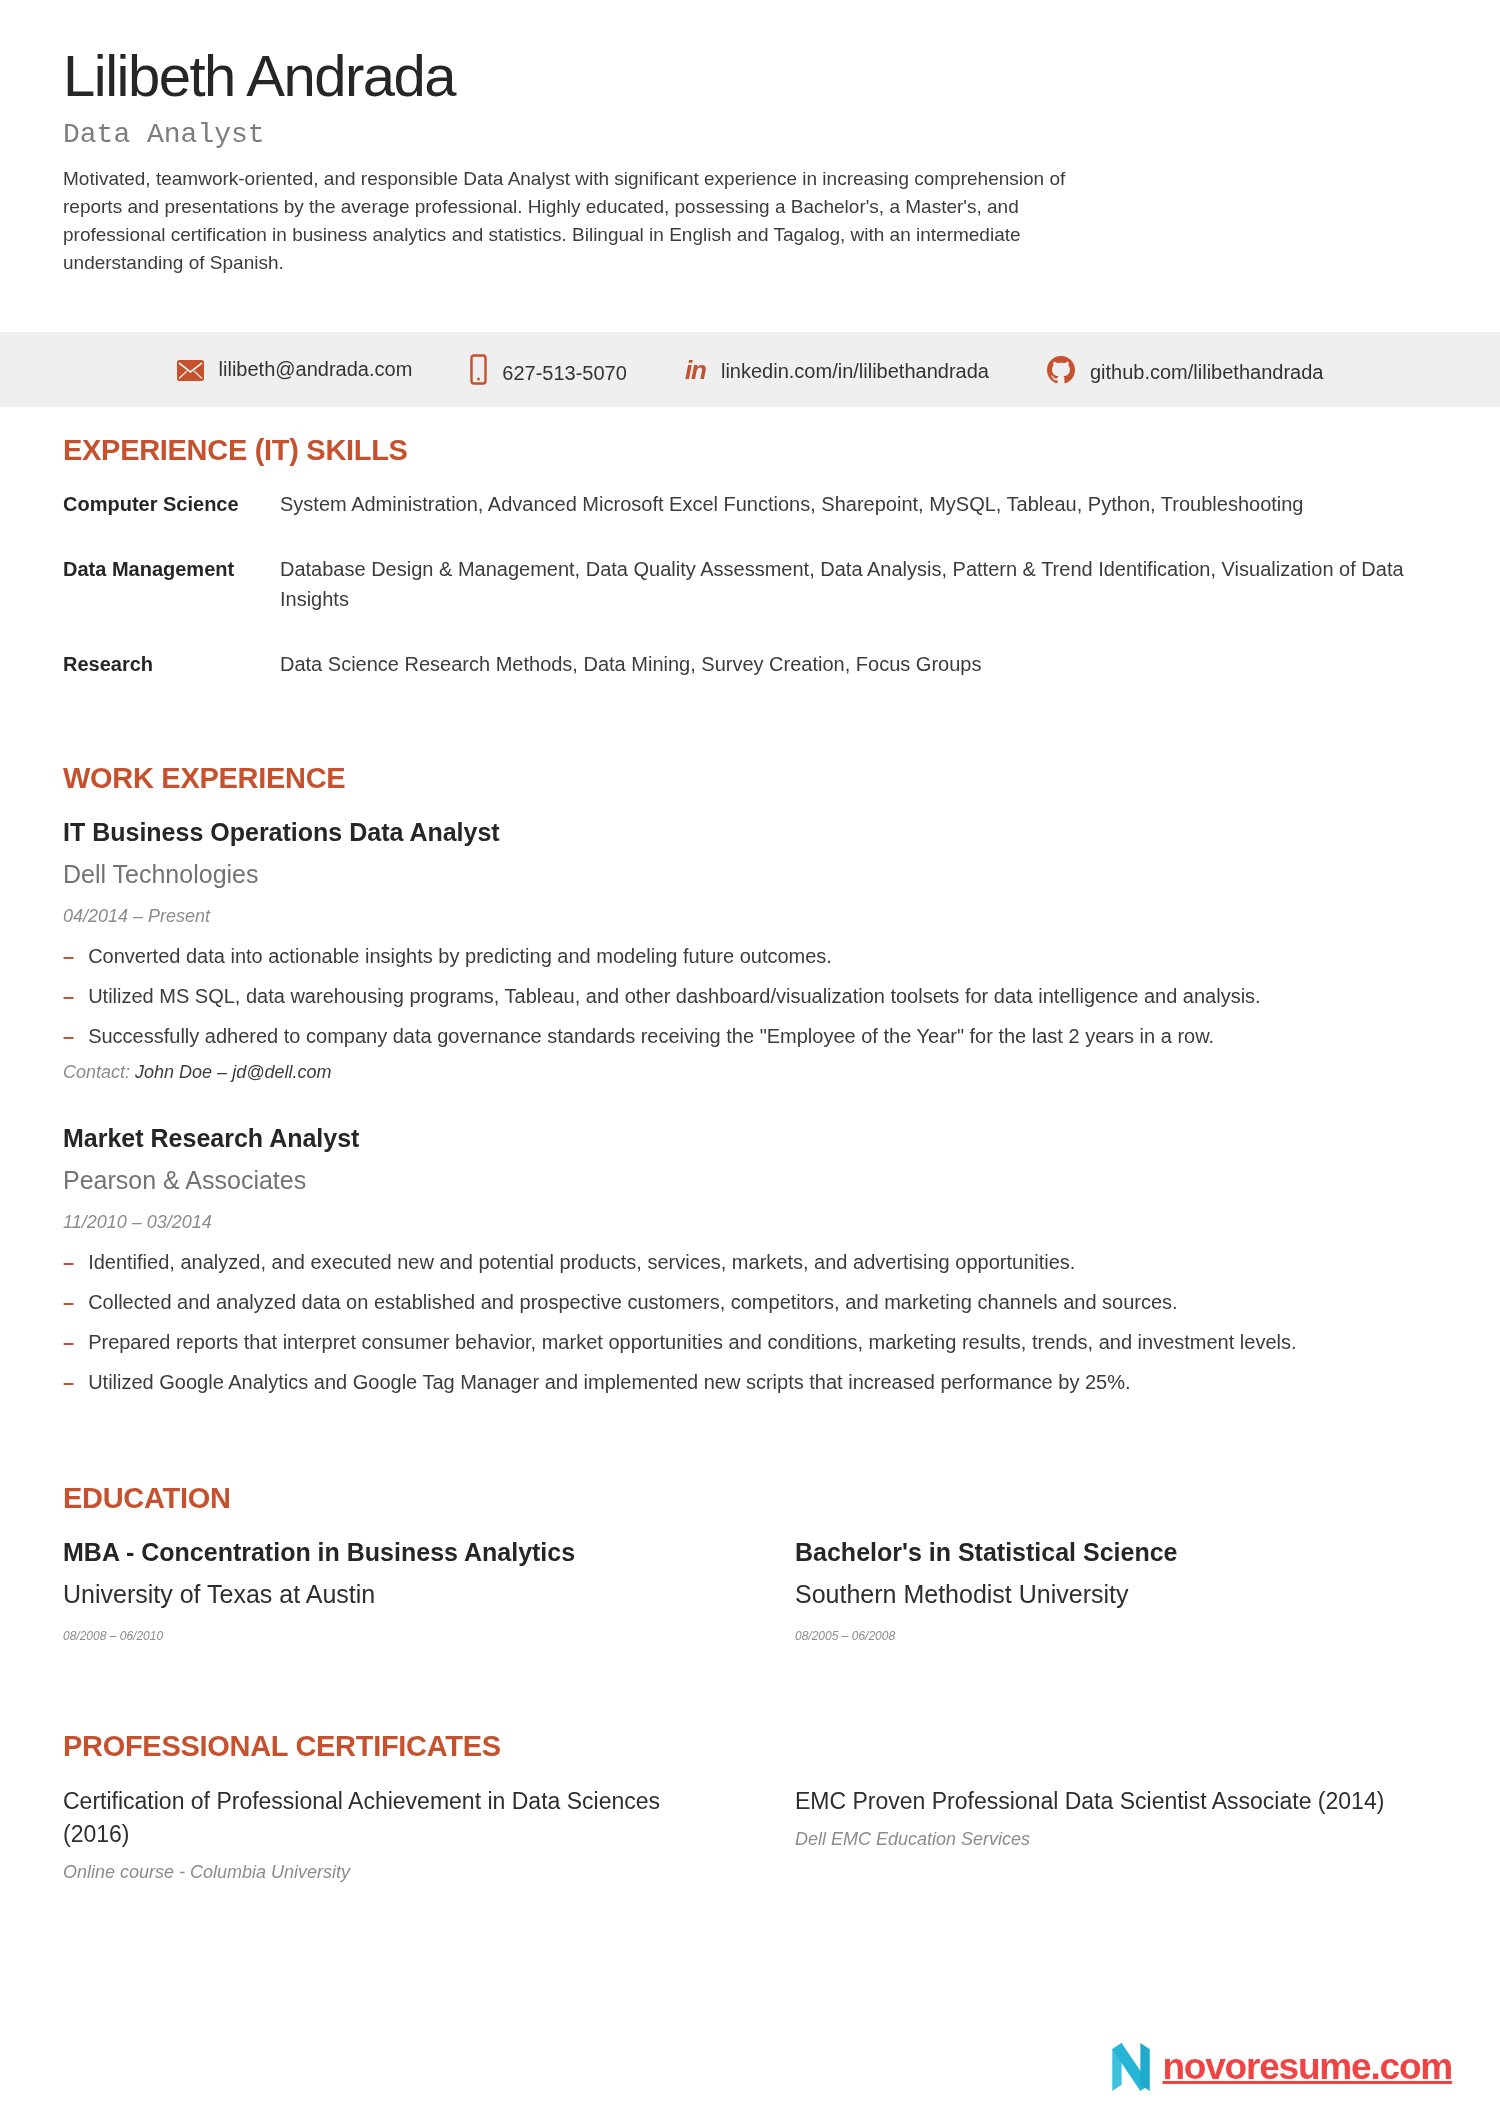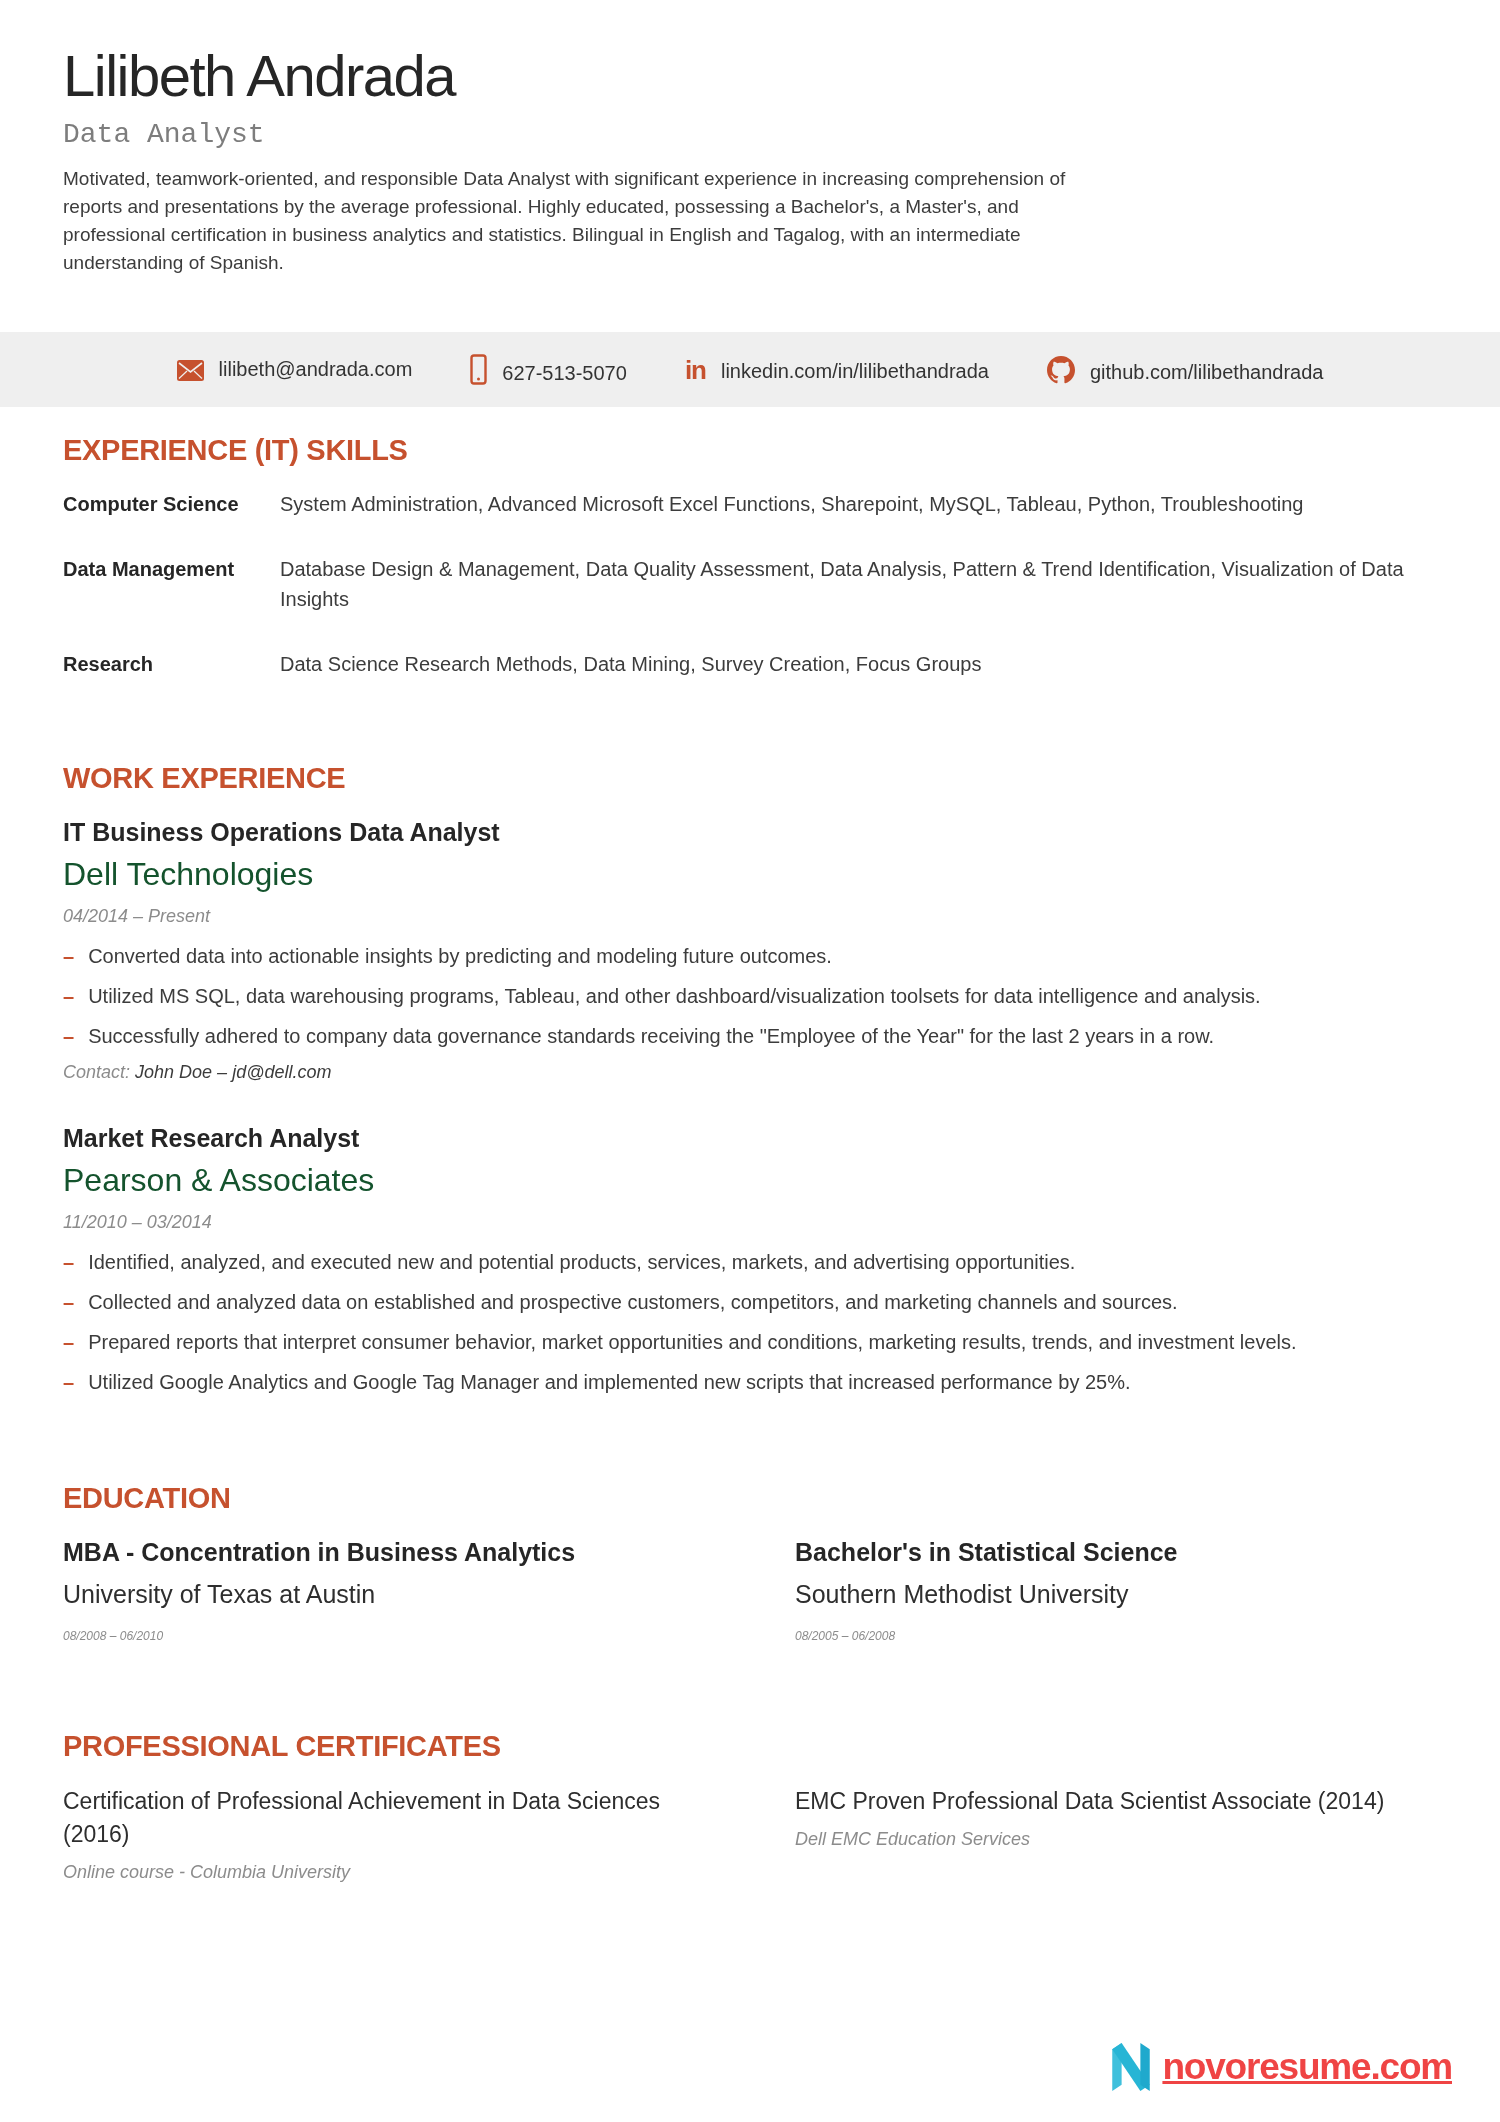--- a/index.html
+++ b/index.html
@@ -17,39 +17,39 @@
   }
   .headline{margin-top:8px;font-size:28px;line-height:1.2;color:#7d7d7d;font-family:Liberation Mono, monospace;}
   .summary{margin-top:14px;font-size:19px;line-height:28px;color:#3c3c3c;max-width:1060px;}
 
   
   .contact-bar{
     margin:55px -63px 0 -63px;height:75px;background:#efefef;
     display:flex;align-items:center;justify-content:center;gap:58px;
   }
   .contact-item{display:flex;align-items:flex-end;gap:15px;font-size:20px;color:#333;cursor:pointer;}
-  .ico{display:inline-flex;align-items:center;justify-content:center;}
+  .ico{display:inline-flex;align-items:center;justify-content:center;font-style:italic;}
   .in-glyph{font-size:26px;font-weight:bold;color:#c6512e;line-height:1;letter-spacing:-1px;}
 
   
   .sec-heading{
     font-size:29px;font-weight:bold;color:#c6512e;letter-spacing:-0.3px;line-height:34px;
   }
   .skills-heading{margin-top:26px;}
   .skills-table{margin-top:22px;}
   .skill-row{display:flex;margin-bottom:35px;}
   .skill-row:last-child{margin-bottom:0;}
   .skill-label{flex:0 0 217px;font-weight:bold;color:#262626;font-size:20px;line-height:30px;}
   .skill-value{flex:1;font-size:20px;line-height:30px;color:#3c3c3c;}
 
   .work-heading{margin-top:82px;}
   .job{margin-top:22px;}
   .job + .job{margin-top:40px;}
   .job-title{font-size:25px;line-height:30px;font-weight:bold;color:#262626;}
-  .job-company{margin-top:12px;font-size:32px;line-height:30px;color:#14532d;}
+  .job-company{margin-top:12px;font-size:25px;line-height:30px;color:#737373;}
   .job-dates{margin-top:16px;font-size:18px;line-height:22px;font-style:italic;color:#8c8c8c;}
   .bullets{margin-top:14px;}
   .bullet{display:flex;gap:14px;font-size:20px;line-height:30px;color:#3c3c3c;margin-bottom:10px;}
   .bullet-text{max-width:1240px;}
   .dash{color:#c6512e;font-weight:bold;flex:0 0 auto;}
   .job-contact{margin-top:8px;font-size:18px;line-height:22px;font-style:italic;}
   .job-contact .lbl{color:#8c8c8c;}
   .job-contact .val{color:#3c3c3c;}
 
   .edu-heading{margin-top:84px;}

